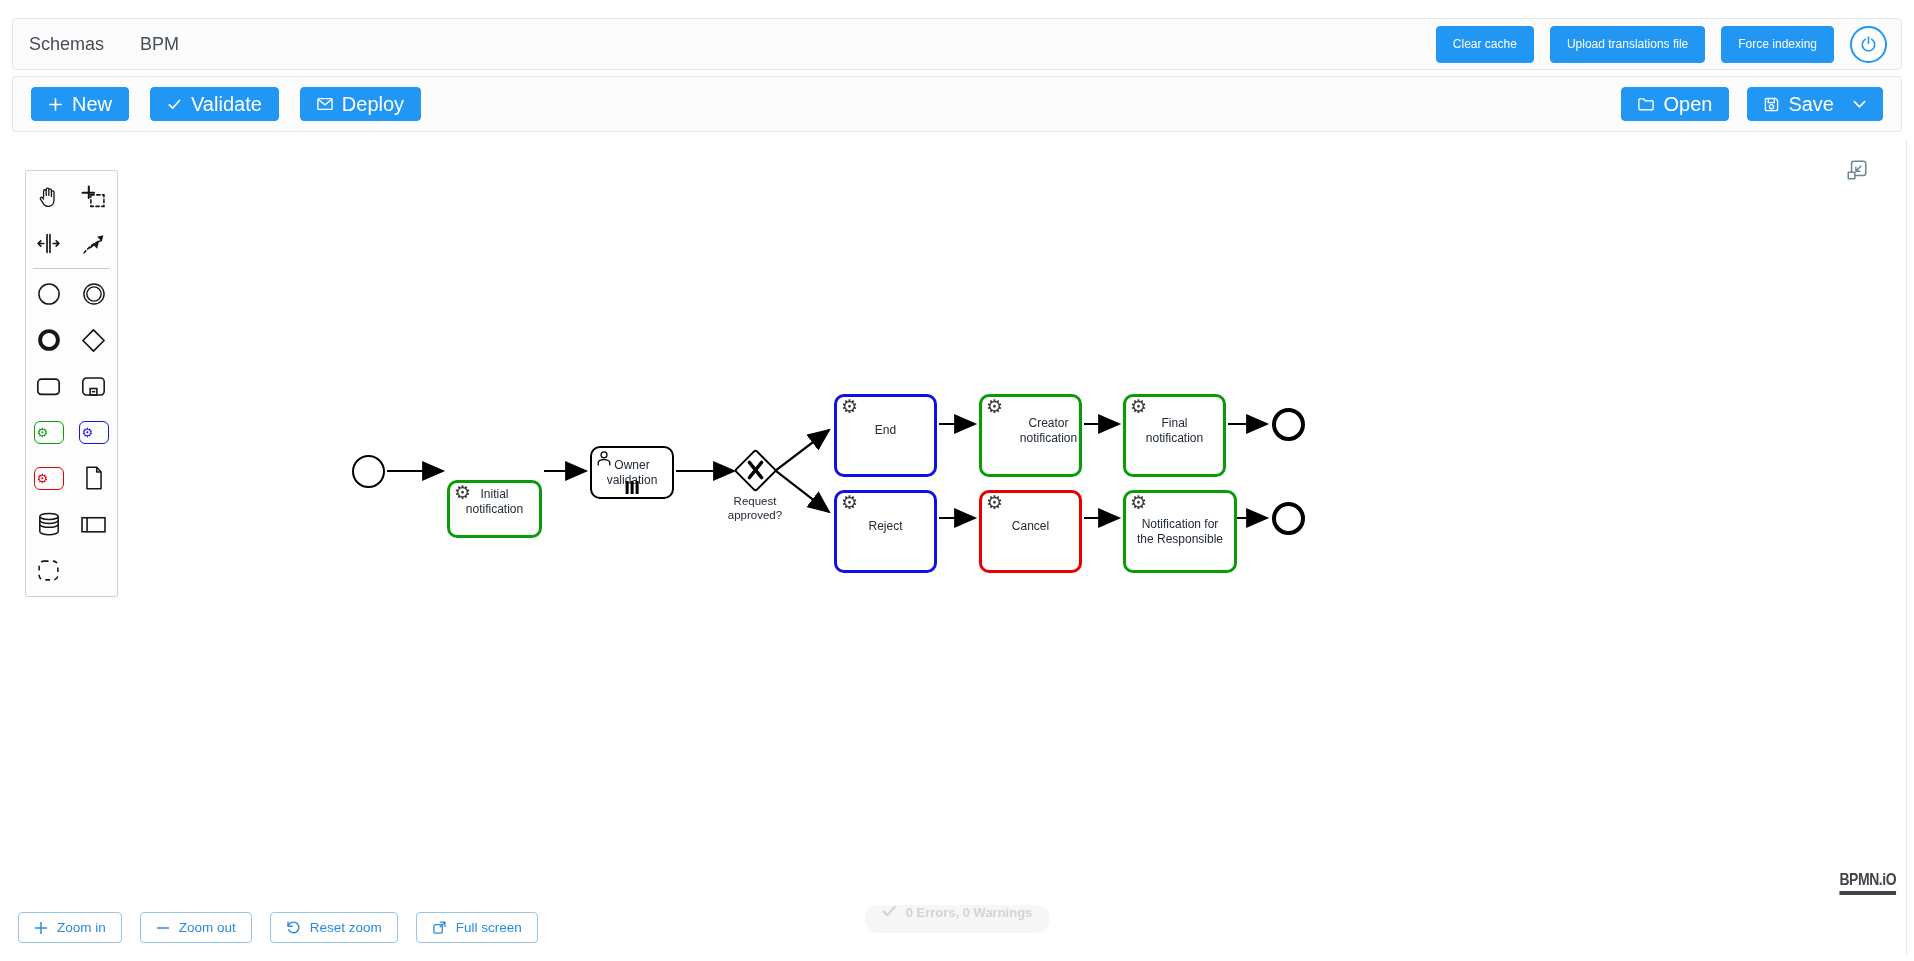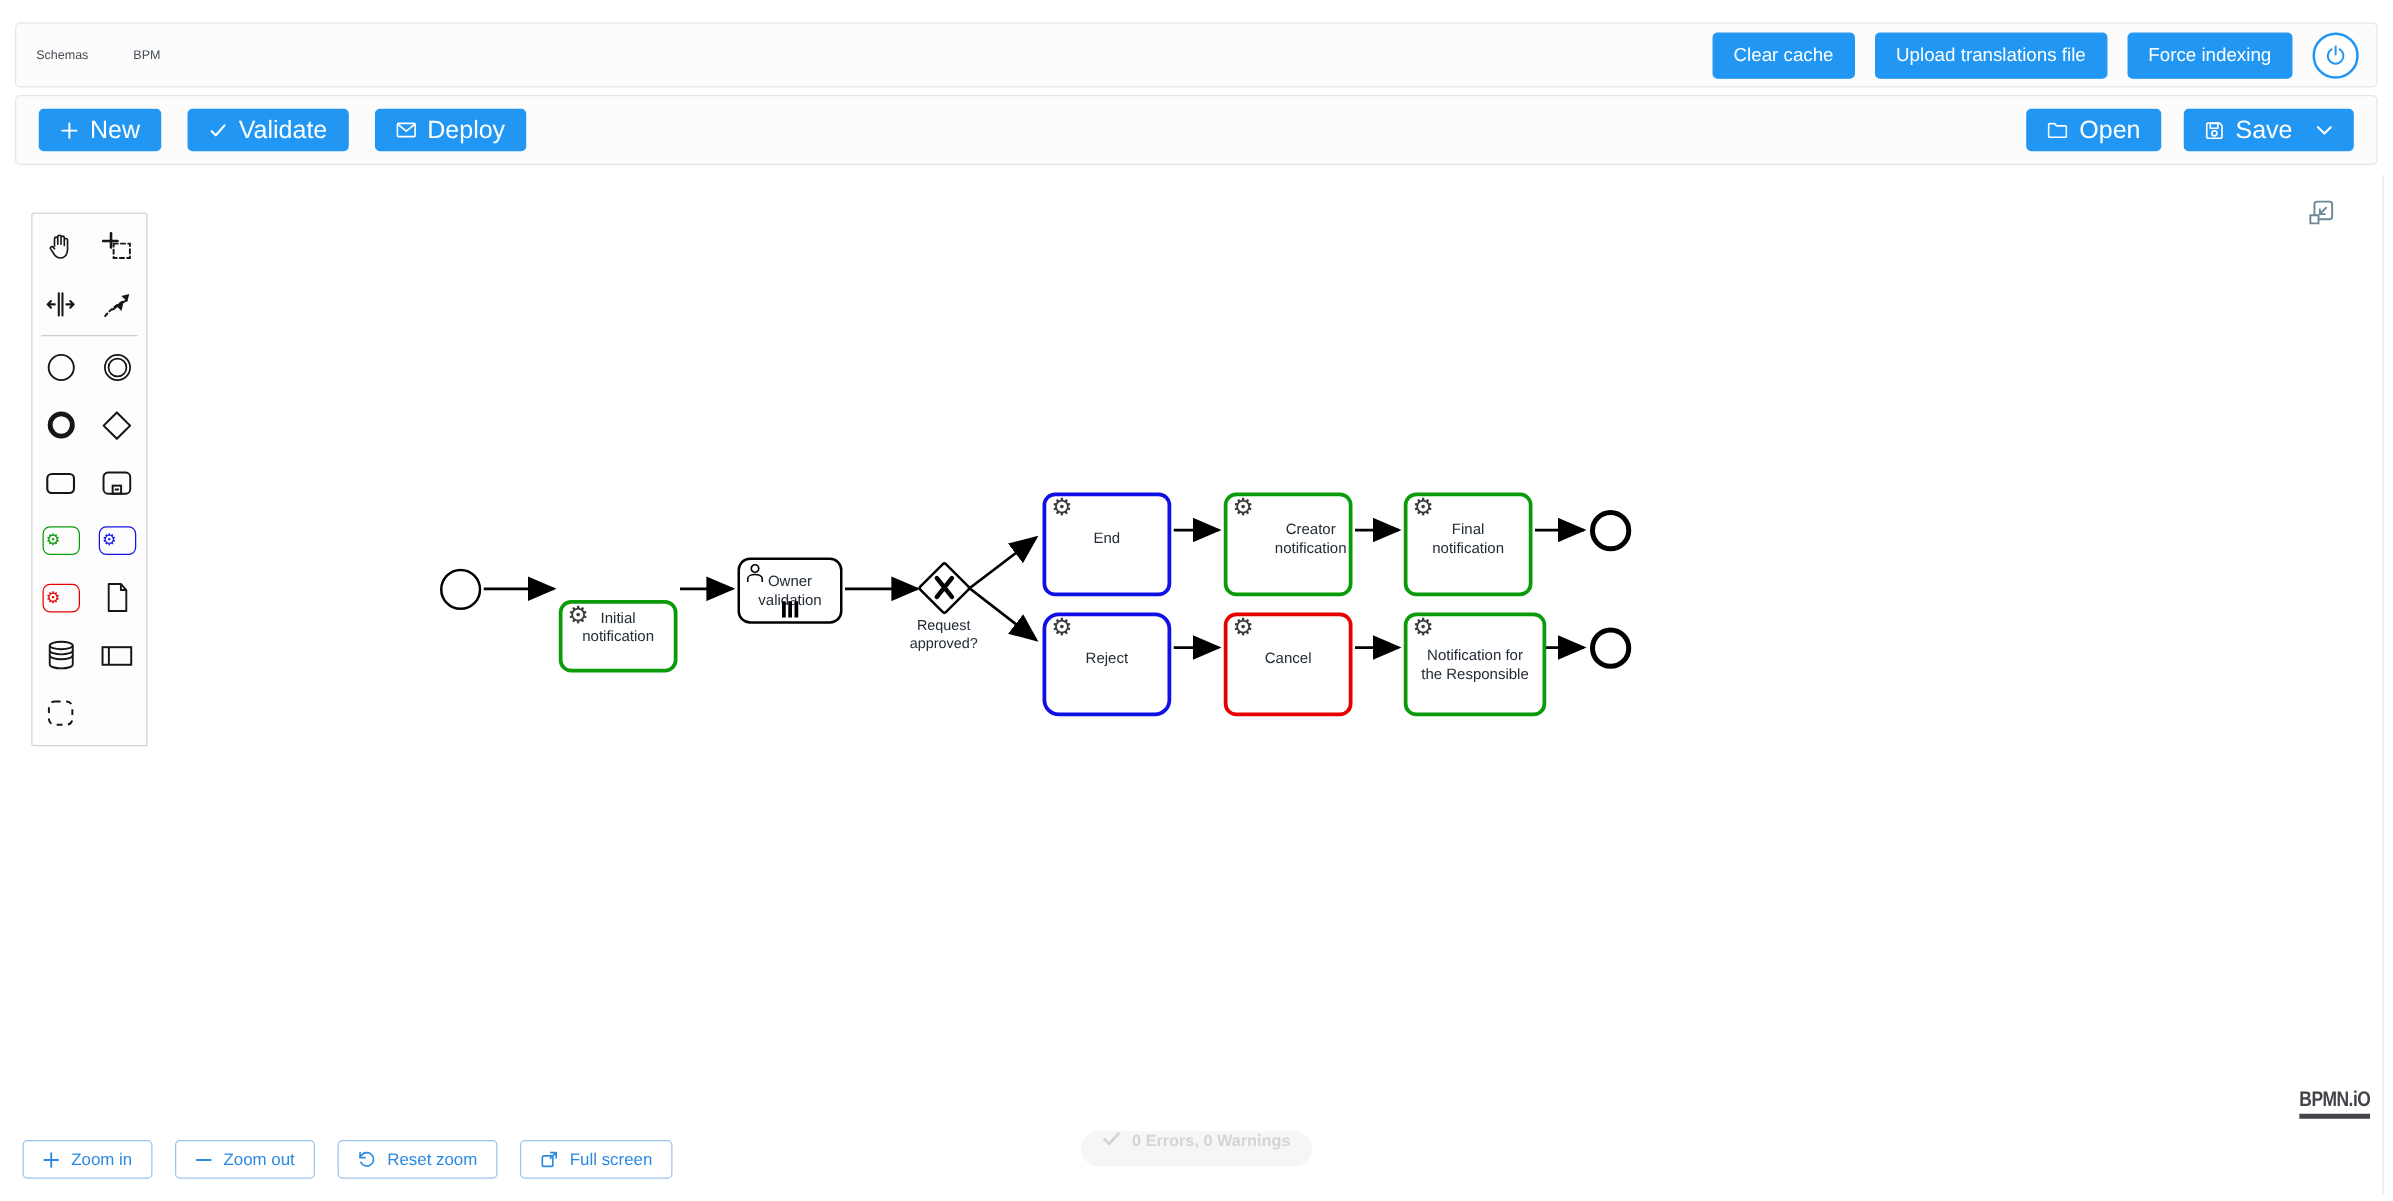--- a/index.html
+++ b/index.html
@@ -7,27 +7,27 @@
               font-family:"Liberation Sans", sans-serif; }
   .app { position:relative; width:1914px; height:961px; background:#fff; }
 
   
   .card { position:absolute; left:12px; width:1890px; background:#fcfcfd;
           border:1px solid #e3e6ea; border-radius:4px; display:flex; align-items:center; }
   .topbar  { top:18px; height:52px; padding:0 14px 0 16px; }
   .toolbar { top:76px; height:56px; padding:0 18px; justify-content:space-between; }
 
   .tabs { display:flex; gap:36px; }
-  .tab  { font-size:10px; color:#474e56; cursor:pointer; }
+  .tab  { font-size:18px; color:#474e56; cursor:pointer; }
 
   .top-actions { margin-left:auto; display:flex; align-items:center; gap:16px; }
 
   .btn-primary { display:flex; align-items:center; gap:9px; height:37px; padding:0 16px;
                  background:#2196f3; border:1px solid #2196f3; border-radius:4px;
-                 color:#fff; font-size:15px; cursor:pointer; white-space:nowrap; }
+                 color:#fff; font-size:12px; cursor:pointer; white-space:nowrap; }
   .toolbar .btn-primary { height:34px; font-size:20px; }
   .btn-group { display:flex; gap:21px; align-items:center; }
 
   .power-btn { width:37px; height:37px; border-radius:50%; border:2px solid #2196f3;
                background:#fff; display:flex; align-items:center; justify-content:center; cursor:pointer; }
 
   .icon-svg { display:block; }
 
   
   .canvas-edge { position:absolute; left:1906px; top:140px; width:1px; height:815px; background:#e3e6ea; }
@@ -328,21 +328,21 @@
   <div class="task b-green" style="left:979px;top:394px;width:103px;height:83px;padding-left:36px;">
     <span class="gear"></span>
     <span class="lbl" style="padding-bottom:10px;">Creator notification</span>
   </div>
   <div class="task b-green" style="left:1123px;top:394px;width:103px;height:83px;">
     <span class="gear"></span>
     <span class="lbl" style="padding-bottom:10px;">Final notification</span>
   </div>
   <div class="evt evt-end" style="left:1272px;top:408px;width:33px;height:33px;"></div>
 
-  <div class="task b-blue" style="left:834px;top:490px;width:103px;height:83px;border-radius:13px;">
+  <div class="task b-blue" style="left:834px;top:490px;width:103px;height:83px;">
     <span class="gear"></span>
     <span class="lbl" style="padding-bottom:10px;">Reject</span>
   </div>
   <div class="task b-red" style="left:979px;top:490px;width:103px;height:83px;">
     <span class="gear"></span>
     <span class="lbl" style="padding-bottom:10px;">Cancel</span>
   </div>
   <div class="task b-green" style="left:1123px;top:490px;width:114px;height:83px;">
     <span class="gear"></span>
     <span class="lbl">Notification for the Responsible</span>

